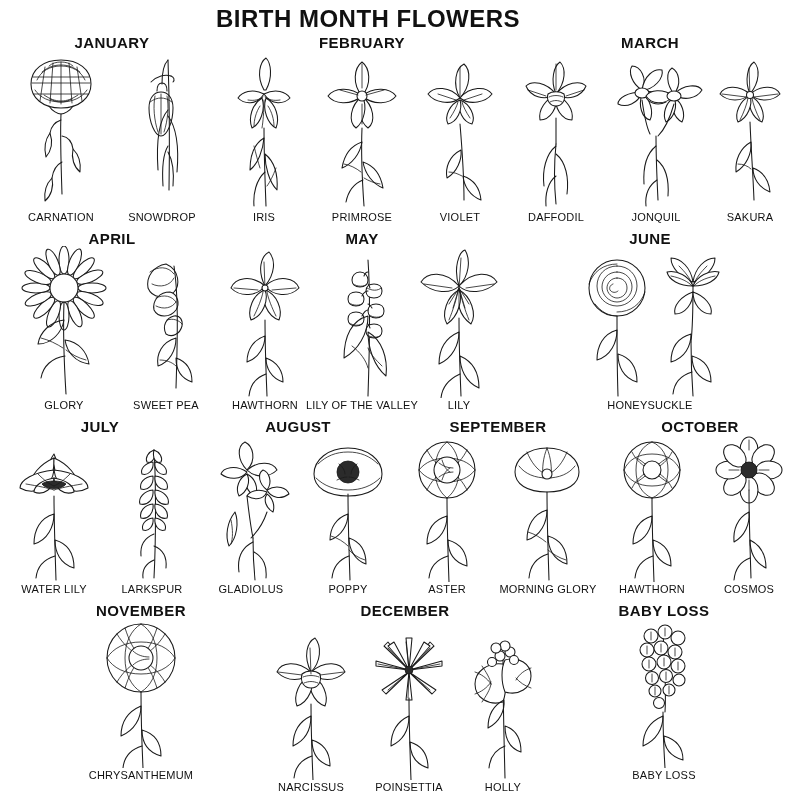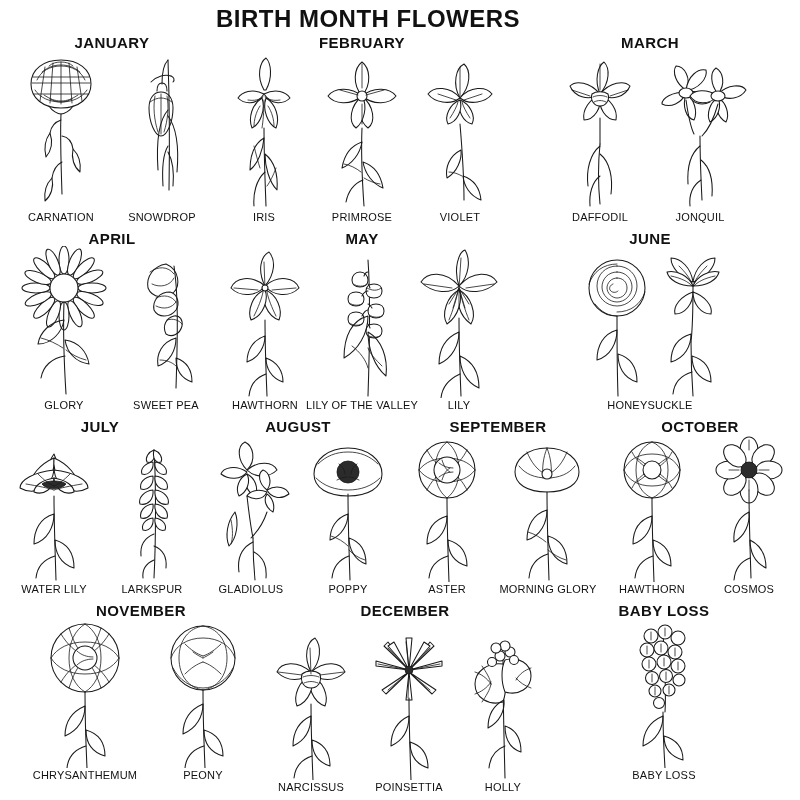--- a/index.html
+++ b/index.html
@@ -210,20 +210,36 @@
             <path class="lnf" d="M68 48c-8 4-12 16-8 24c8-4 12-16 8-24z"></path>
             <ellipse class="lnf" cx="68" cy="46" rx="7" ry="5"></ellipse>
             <path class="ln" d="M36 50c2 14 4 26 8 34"></path>
             <path class="ln" d="M68 54c-4 14-8 24-16 32"></path>
             <path class="ln" d="M50 86c0 22 1 44 2 64"></path>
             <path class="ln" d="M50 96c-10 8-13 22-12 38M51 110c10 8 12 22 11 36"></path>
             <path class="ln" d="M51 130c-9 6-12 16-11 26"></path>
           </svg>
           <div class="cell-label">JONQUIL</div>
         </div>
+        <div class="cell" style="width:88px;">
+          <svg class="art" width="88" height="160" viewBox="0 0 88 160">
+            <path class="lnf" d="M44 44c-6-14-2-28 4-32c6 6 6 20-4 32z"></path>
+            <path class="lnf" d="M44 44c12-10 26-8 30 0c-8 8-22 8-30 0z"></path>
+            <path class="lnf" d="M44 44c-12-10-26-8-30 0c8 8 22 8 30 0z"></path>
+            <path class="lnf" d="M44 46c10 4 16 18 12 26c-10-4-15-18-12-26z"></path>
+            <path class="lnf" d="M44 46c-10 4-16 18-12 26c10-4 15-18 12-26z"></path>
+            <path class="ln2" d="M44 46l-1-28M16 44l24 3M72 44L48 47M34 70c4-8 7-16 8-22M54 70c-4-8-7-16-8-22"></path>
+            <circle class="lnf" cx="44" cy="45" r="3.5"></circle>
+            <path class="ln" d="M44 72c1 26 3 52 4 78"></path>
+            <path class="ln" d="M45 92c-11 6-16 18-15 30c10-6 16-18 15-30z"></path>
+            <path class="ln" d="M47 118c11 4 16 14 17 24c-11-4-17-14-17-24z"></path>
+            <path class="ln2" d="M32 114c5 0 10 2 13 5"></path>
+          </svg>
+          <div class="cell-label">SAKURA</div>
+        </div>
       </div>
     </div>
   </div>
 
   <div class="row" style="margin-top:8px;">
 
     <div class="group" style="width:212px;">
       <div class="group-label">APRIL</div>
       <div class="cells">
         <div class="cell" style="width:108px;">
@@ -551,36 +567,20 @@
             </g>
             <circle class="lnf" cx="62" cy="40" r="12"></circle>
             <path class="ln2" d="M54 33c4 4 10 6 16 6M54 47c4-4 10-6 16-6"></path>
             <path class="ln" d="M62 74c0 26 1 54 2 76"></path>
             <path class="ln" d="M62 88c-14 6-20 16-20 30c14-6 20-18 20-30z"></path>
             <path class="ln" d="M63 112c14 4 19 14 19 26c-14-4-19-14-19-26z"></path>
             <path class="ln" d="M63 128c-13 4-18 12-19 22"></path>
           </svg>
           <div class="cell-label">CHRYSANTHEMUM</div>
         </div>
-        <div class="cell" style="width:112px;">
-          <svg class="art" width="112" height="150" viewBox="0 0 112 150">
-            <circle class="lnf" cx="56" cy="40" r="32"></circle>
-            <path class="ln2" d="M56 8c-14 2-24 14-24 32s10 30 24 32"></path>
-            <path class="ln2" d="M56 8c14 2 24 14 24 32s-10 30-24 32"></path>
-            <path class="ln2" d="M24 40c4-12 16-20 32-20s28 8 32 20"></path>
-            <path class="ln2" d="M26 50c6 12 18 20 30 20s24-8 30-20"></path>
-            <path class="ln2" d="M38 26c6 6 12 10 18 12M74 26c-6 6-12 10-18 12M38 56c6-6 12-10 18-12M74 56c-6-6-12-10-18-12"></path>
-            <path class="ln2" d="M46 34c4 3 8 5 10 6M66 34c-4 3-8 5-10 6"></path>
-            <path class="ln" d="M56 72c0 26 1 54 2 78"></path>
-            <path class="ln" d="M56 86c-14 6-20 16-20 30c14-6 20-18 20-30z"></path>
-            <path class="ln" d="M57 112c14 4 19 14 19 26c-14-4-19-14-19-26z"></path>
-            <path class="ln" d="M57 128c-13 4-18 12-19 22"></path>
-          </svg>
-          <div class="cell-label">PEONY</div>
-        </div>
       </div>
     </div>
 
     <div class="group" style="width:288px;gap:12px;">
       <div class="group-label">DECEMBER</div>
       <div class="cells">
         <div class="cell" style="width:98px;">
           <svg class="art" width="98" height="150" viewBox="0 0 98 150">
             <path class="lnf" d="M49 42c-8-16-4-30 4-34c7 8 6 24-4 34z"></path>
             <path class="lnf" d="M49 42c14-12 30-10 34 0c-10 10-26 10-34 0z"></path>

